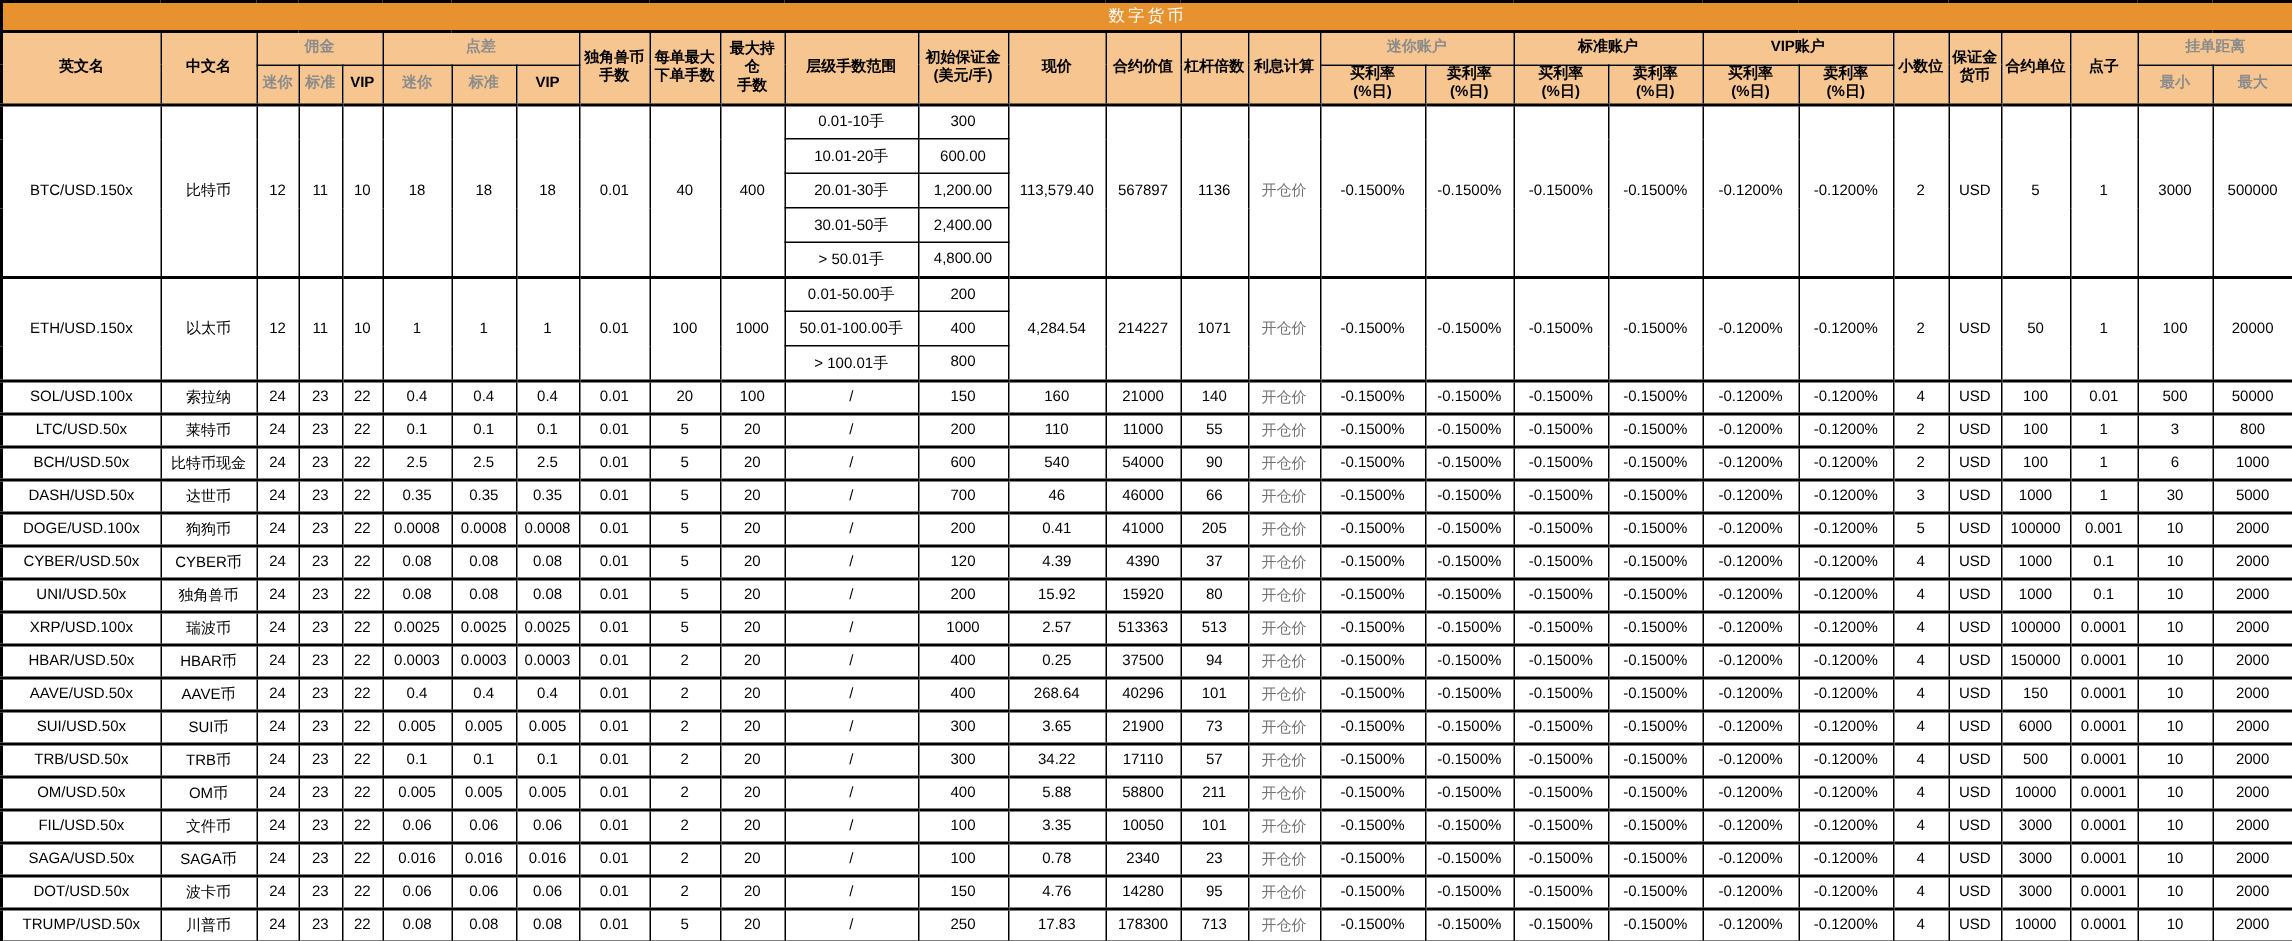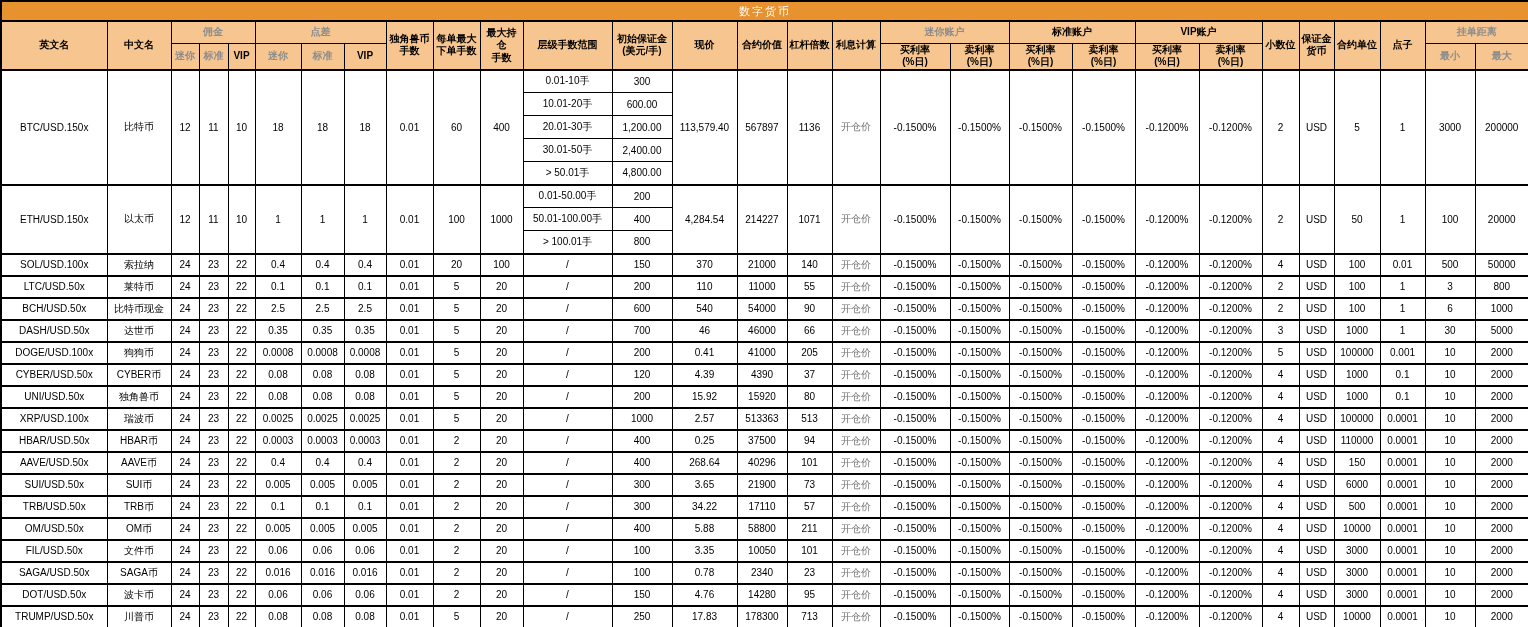--- a/index.html
+++ b/index.html
@@ -153,40 +153,40 @@
         <tr class="grp tier-row">
           <td rowspan="5">BTC/USD.150x</td>
           <td rowspan="5">比特币</td>
           <td rowspan="5">12</td>
           <td rowspan="5">11</td>
           <td rowspan="5">10</td>
           <td rowspan="5">18</td>
           <td rowspan="5">18</td>
           <td rowspan="5">18</td>
           <td rowspan="5">0.01</td>
-          <td rowspan="5">60</td>
+          <td rowspan="5">40</td>
           <td rowspan="5">400</td>
           <td>0.01-10手</td>
           <td>300</td>
           <td rowspan="5">113,579.40</td>
           <td rowspan="5">567897</td>
           <td rowspan="5">1136</td>
           <td rowspan="5" class="interest">开仓价</td>
           <td rowspan="5">-0.1500%</td>
           <td rowspan="5">-0.1500%</td>
           <td rowspan="5">-0.1500%</td>
           <td rowspan="5">-0.1500%</td>
           <td rowspan="5">-0.1200%</td>
           <td rowspan="5">-0.1200%</td>
           <td rowspan="5">2</td>
           <td rowspan="5">USD</td>
           <td rowspan="5">5</td>
           <td rowspan="5">1</td>
           <td rowspan="5">3000</td>
-          <td rowspan="5">200000</td>
+          <td rowspan="5">500000</td>
         </tr>
         <tr class="tier-row">
           <td>10.01-20手</td>
           <td>600.00</td>
         </tr>
         <tr class="tier-row">
           <td>20.01-30手</td>
           <td>1,200.00</td>
         </tr>
         <tr class="tier-row">
@@ -243,21 +243,21 @@
           <td>23</td>
           <td>22</td>
           <td>0.4</td>
           <td>0.4</td>
           <td>0.4</td>
           <td>0.01</td>
           <td>20</td>
           <td>100</td>
           <td>/</td>
           <td>150</td>
-          <td>370</td>
+          <td>160</td>
           <td>21000</td>
           <td>140</td>
           <td class="interest">开仓价</td>
           <td>-0.1500%</td>
           <td>-0.1500%</td>
           <td>-0.1500%</td>
           <td>-0.1500%</td>
           <td>-0.1200%</td>
           <td>-0.1200%</td>
           <td>4</td>
@@ -503,21 +503,21 @@
           <td>94</td>
           <td class="interest">开仓价</td>
           <td>-0.1500%</td>
           <td>-0.1500%</td>
           <td>-0.1500%</td>
           <td>-0.1500%</td>
           <td>-0.1200%</td>
           <td>-0.1200%</td>
           <td>4</td>
           <td>USD</td>
-          <td>110000</td>
+          <td>150000</td>
           <td>0.0001</td>
           <td>10</td>
           <td>2000</td>
         </tr>
         <tr class="grp simple-row">
           <td>AAVE/USD.50x</td>
           <td>AAVE币</td>
           <td>24</td>
           <td>23</td>
           <td>22</td>

